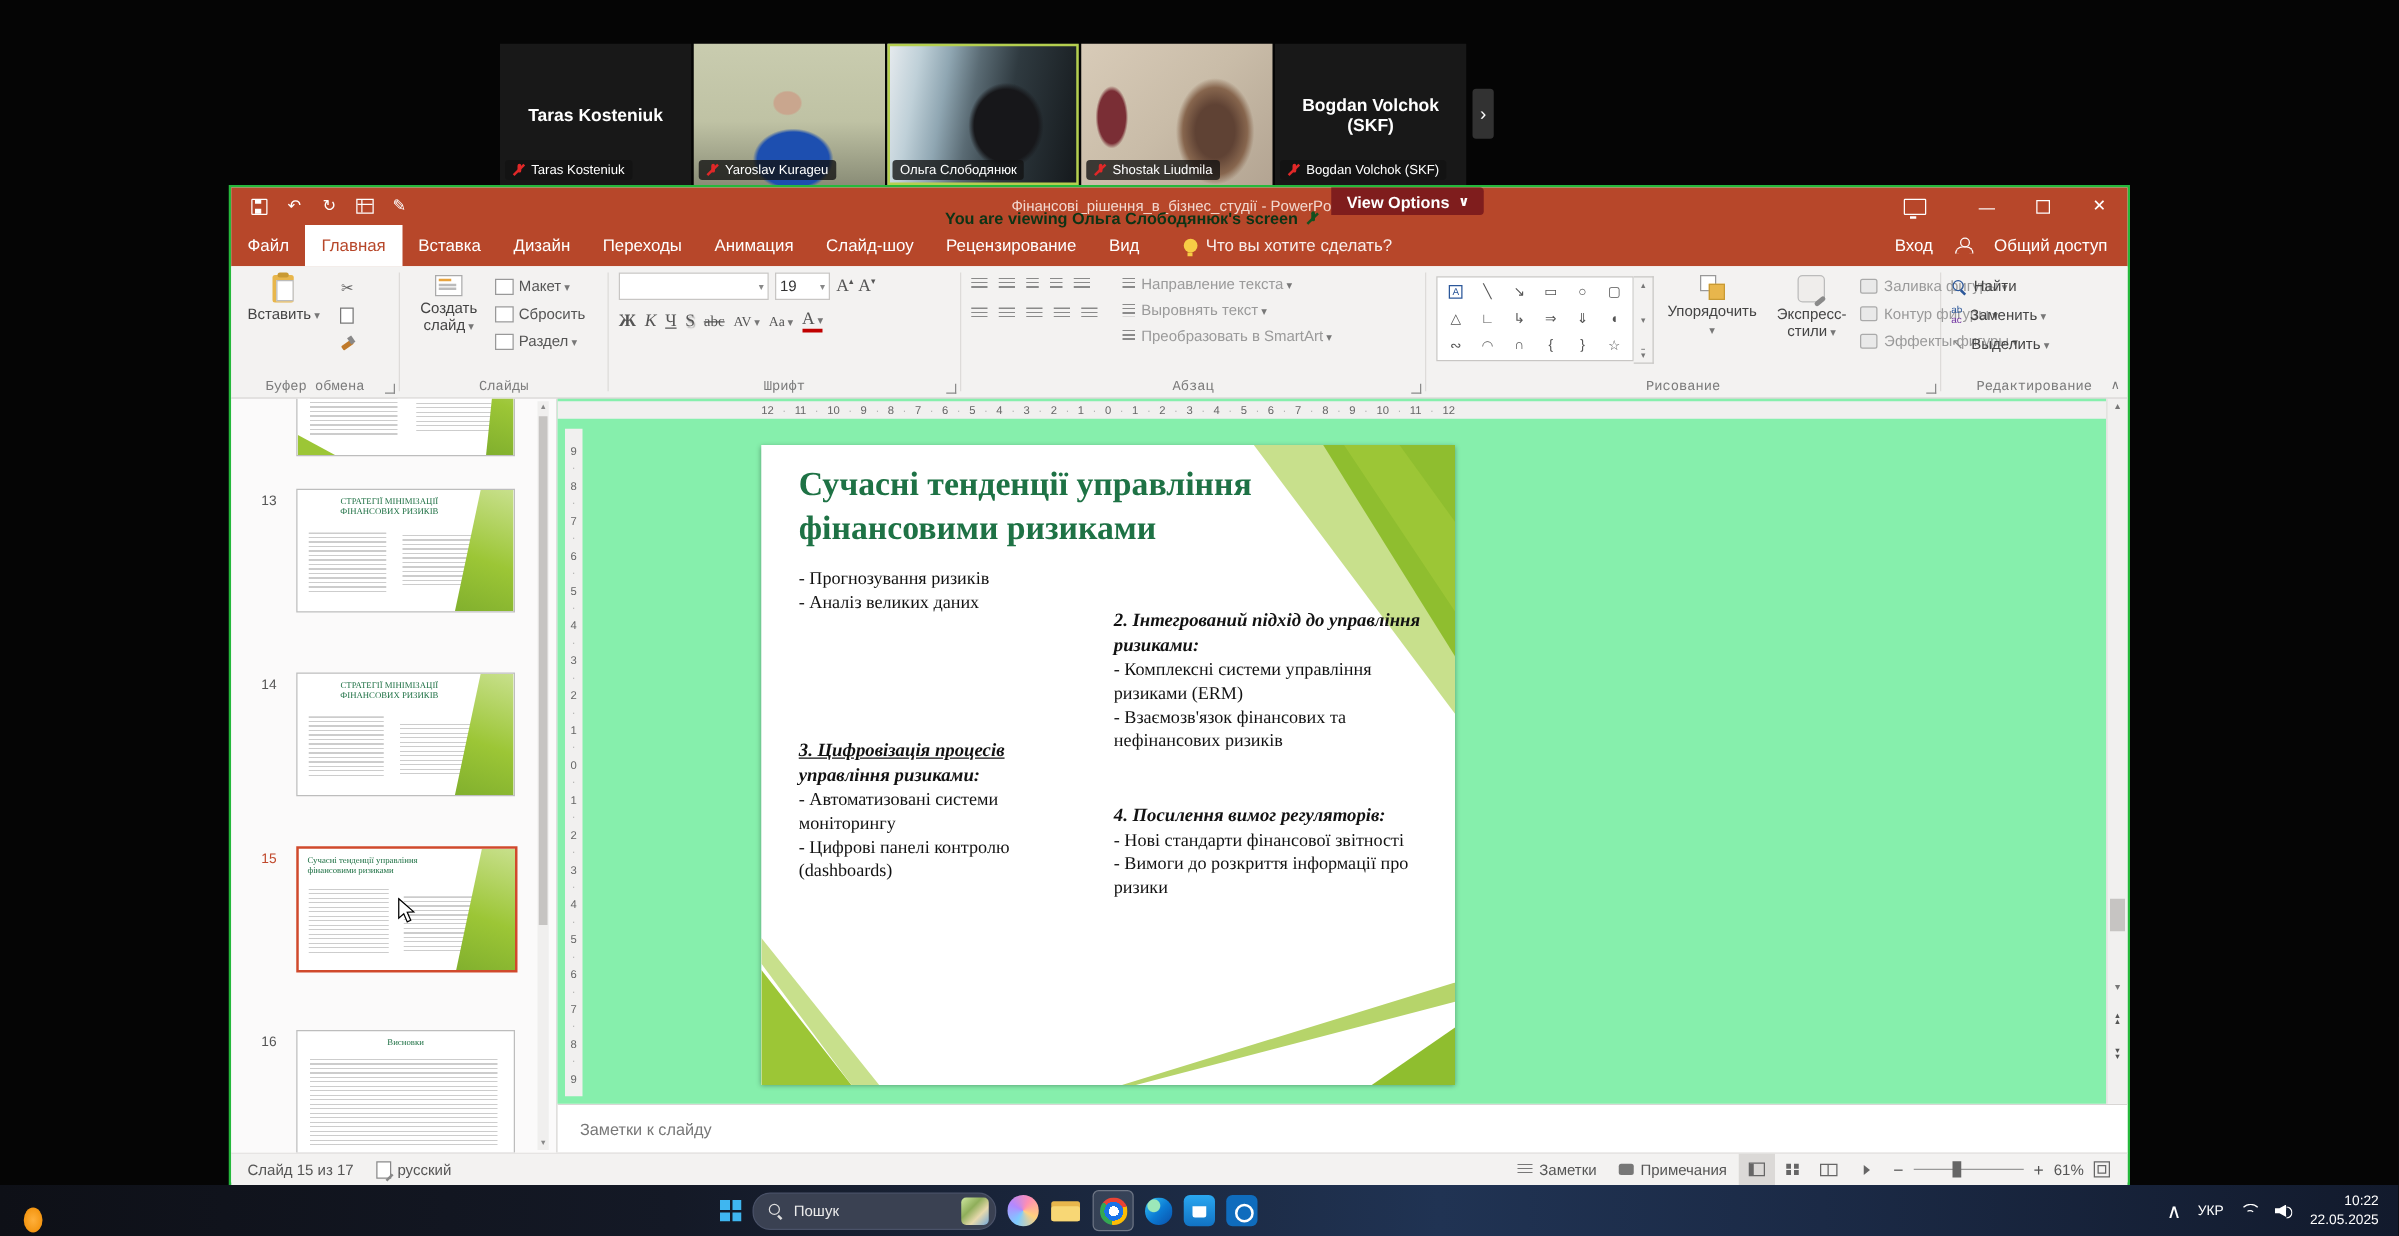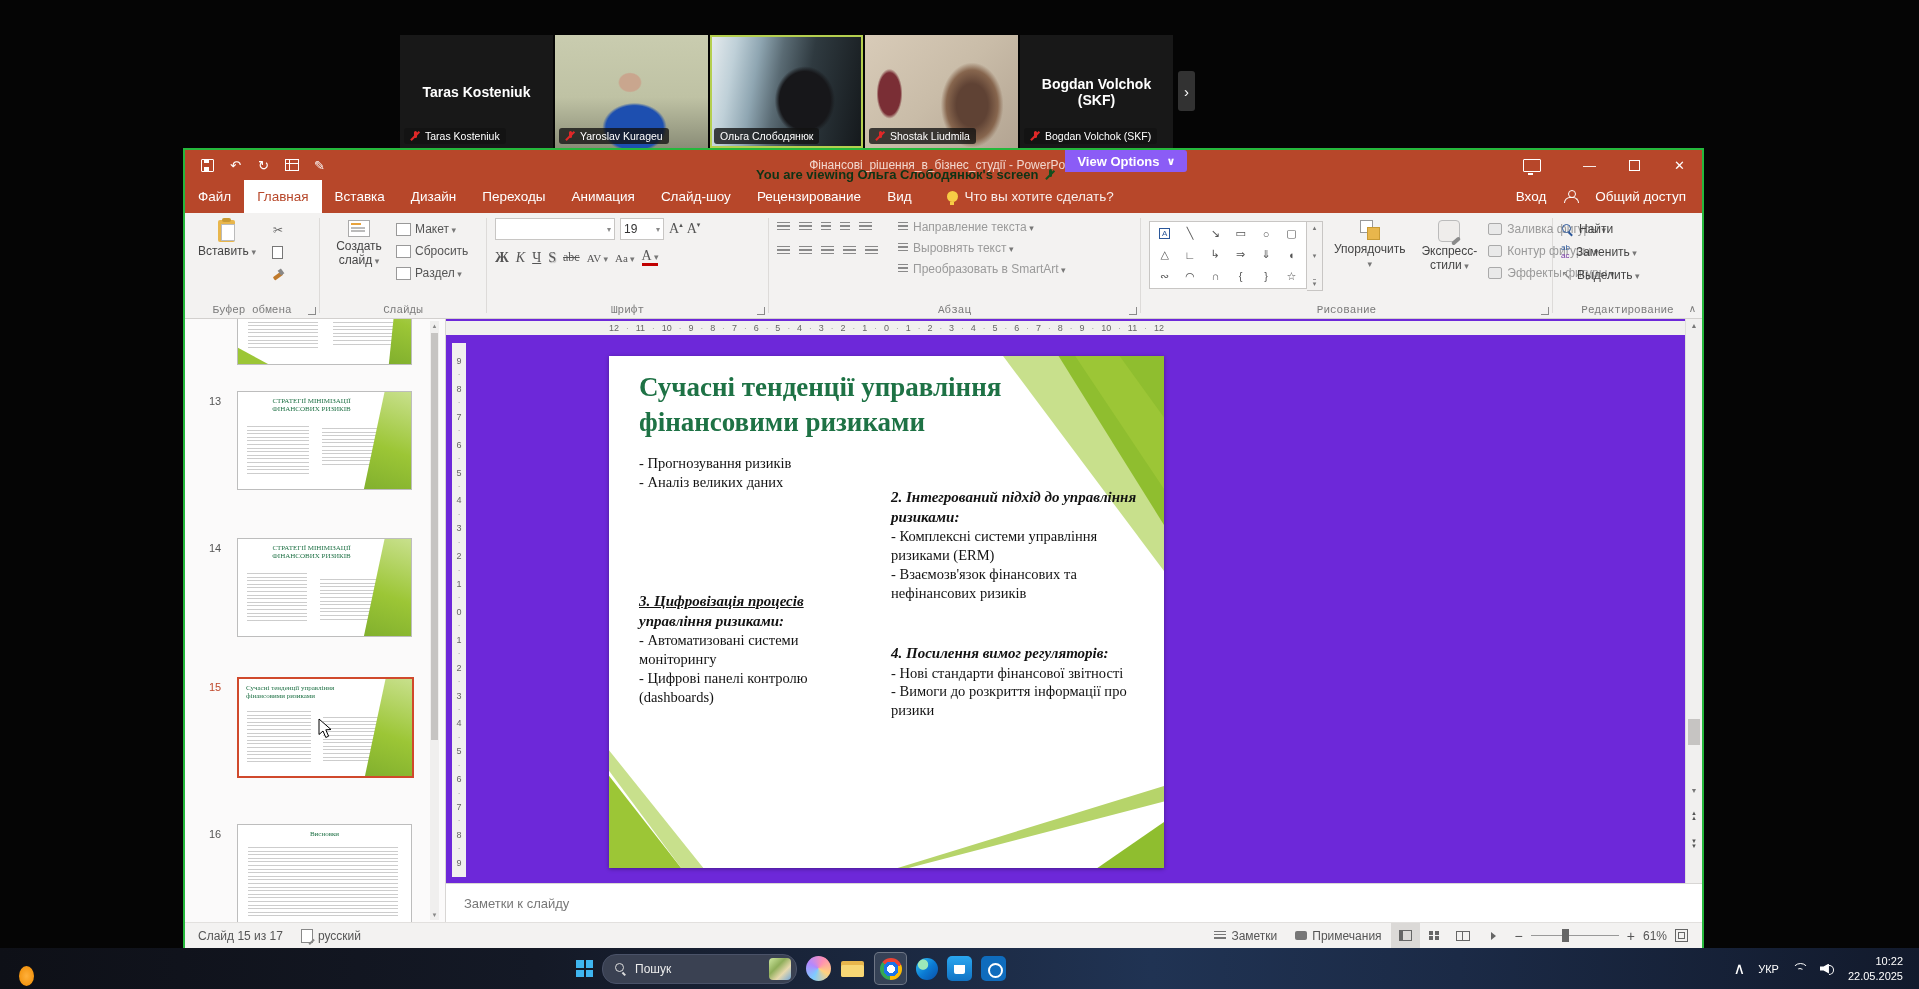--- a/index.html
+++ b/index.html
@@ -32,21 +32,21 @@
        border-radius:3px;color:#fff;display:flex;align-items:center;justify-content:center;}
   .strip-next::after{content:"›";font-size:15px;line-height:1;}
 
   
   .share-banner{position:absolute;left:746px;top:150px;height:22px;display:flex;z-index:60;}
   .share-banner .msg{background:#84cc16;color:#0d3315;font-weight:bold;font-size:13px;display:flex;
        align-items:center;gap:7px;padding:0 10px;border-radius:3px 0 0 3px;white-space:nowrap;margin-top:24px;}
   .scr-muted{position:relative;width:10px;height:13px;}
   .scr-muted::before{content:"";position:absolute;left:3.5px;top:1px;width:3.5px;height:8px;background:#14501f;border-radius:2px;}
   .scr-muted::after{content:"";position:absolute;left:-1px;top:6px;width:12px;height:1.6px;background:#14501f;transform:rotate(-45deg);}
-  .share-banner .opts{background:#8b5cf6;color:#fff;font-weight:bold;font-size:13px;display:flex;
+  .share-banner .opts{background:#7f1d1d;color:#fff;font-weight:bold;font-size:13px;display:flex;
        align-items:center;gap:7px;padding:0 12px;border-radius:0 3px 3px 0;white-space:nowrap;}
   .share-banner .opts::after{content:"∨";font-size:11px;}
 
   
   .ppt{position:absolute;left:185px;top:150px;width:1517px;height:796px;background:#fff;
        box-shadow:0 0 0 2px #25b83c;display:flex;flex-direction:column;}
   .titlebar{height:30px;background:#B7472A;display:flex;align-items:center;color:#fff;position:relative;flex:0 0 auto;}
   .qat{display:flex;gap:3px;margin-left:10px;align-items:center;z-index:2;}
   .qbtn{width:25px;height:22px;display:flex;align-items:center;justify-content:center;font-size:13px;color:#fff;}
   .i-save{width:11px;height:11px;border:1.4px solid #fff;border-radius:1px;position:relative;}
@@ -147,21 +147,21 @@
            clip-path:polygon(55% 0,100% 0,100% 100%,20% 100%);}
   .t-green-b{position:absolute;left:0;bottom:0;width:30px;height:18px;background:#9cc636;
            clip-path:polygon(0 100%,0 10%,100% 100%);}
   .mini{position:absolute;background:repeating-linear-gradient(180deg,#9a9a9a 0 1px,rgba(0,0,0,0) 1px 3.6px);opacity:.5;}
   .tscroll{position:absolute;right:6px;top:2px;bottom:2px;width:9px;background:#F0EFEE;}
   .tscroll .th{position:absolute;left:1px;right:1px;top:12px;height:68%;background:#C6C4C2;}
   .tscroll .ar{position:absolute;left:0;right:0;text-align:center;font-size:6px;color:#888;}
 
   .right-col{flex:1;display:flex;flex-direction:column;min-width:0;}
   .canvas-row{display:flex;height:565px;}
-  .canvas-wrap{flex:1;background:#6d28d9;position:relative;overflow:hidden;}
+  .canvas-wrap{flex:1;background:#86efac;position:relative;overflow:hidden;}
   .hruler{position:absolute;left:0;right:0;top:2px;height:14px;background:#F1F0EF;}
   .hnums{position:absolute;left:163px;width:555px;top:0;height:14px;display:flex;
          justify-content:space-between;align-items:center;font-size:9px;color:#666;}
   .vruler{position:absolute;left:6px;top:24px;width:14px;height:534px;background:#F1F0EF;}
   .vnums{position:absolute;left:0;width:14px;top:13px;height:512px;display:flex;flex-direction:column;
          justify-content:space-between;align-items:center;font-size:9px;color:#666;}
   .rdot{color:#999;font-size:8px;}
 
   .slide{position:absolute;left:163px;top:37px;width:555px;height:512px;background:#fff;
          box-shadow:0 1px 4px rgba(0,0,0,.35);overflow:hidden;}

